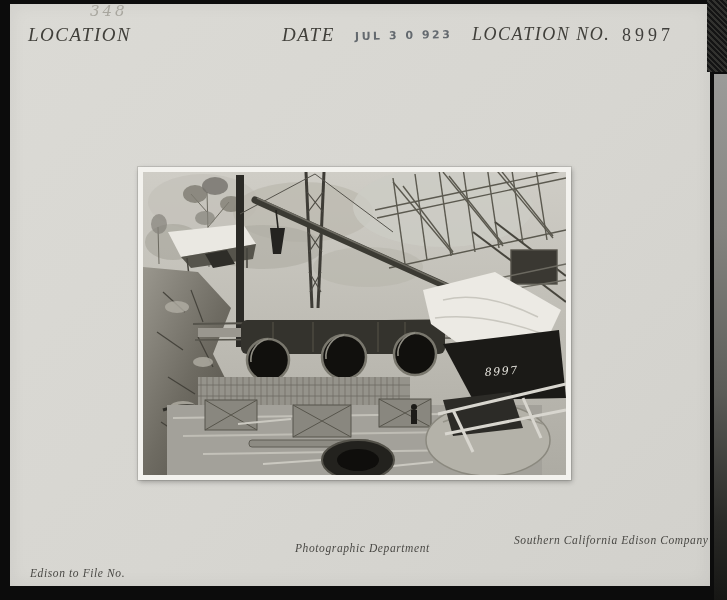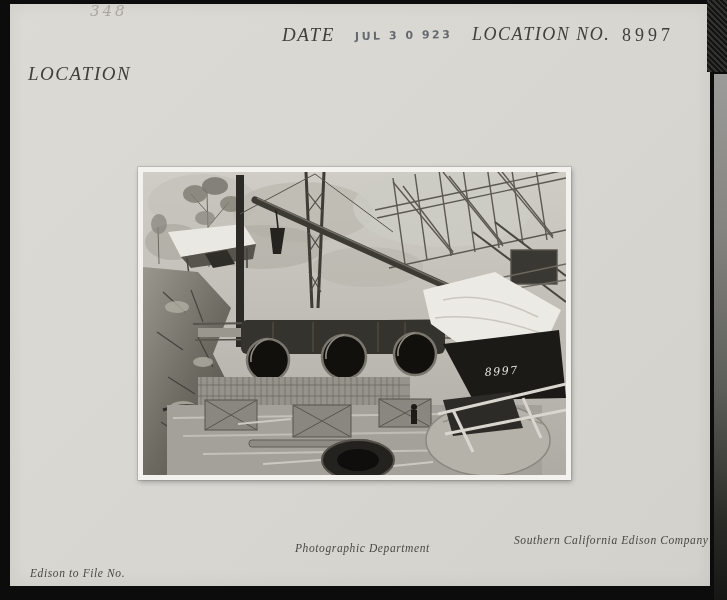--- a/index.html
+++ b/index.html
@@ -17,21 +17,21 @@
   }
   .pencil{
     position:absolute;left:80px;top:-2px;
     font-family:"DejaVu Serif", serif;font-size:15px;letter-spacing:3px;
     color:#a09e96;opacity:.85;font-style:italic;
   }
   .hdr{
     position:absolute;top:20px;white-space:nowrap;
     font-style:italic;font-size:19px;letter-spacing:1.5px;color:#403f3a;
   }
-  .loc-label{left:18px;margin-top:39px;}
+  .loc-label{left:18px;}
   .date-label{left:272px;}
   .neg-label{left:462px;font-size:18px;}
   .loc-value{
     position:absolute;left:119px;top:22px;
     font-family:"Liberation Sans", sans-serif;font-style:normal;
     font-size:16px;letter-spacing:4px;color:#3e3d3a;
   }
   .neg-value{
     position:absolute;left:612px;top:21px;
     font-size:18px;letter-spacing:4px;color:#3f3e3b;font-style:normal;

